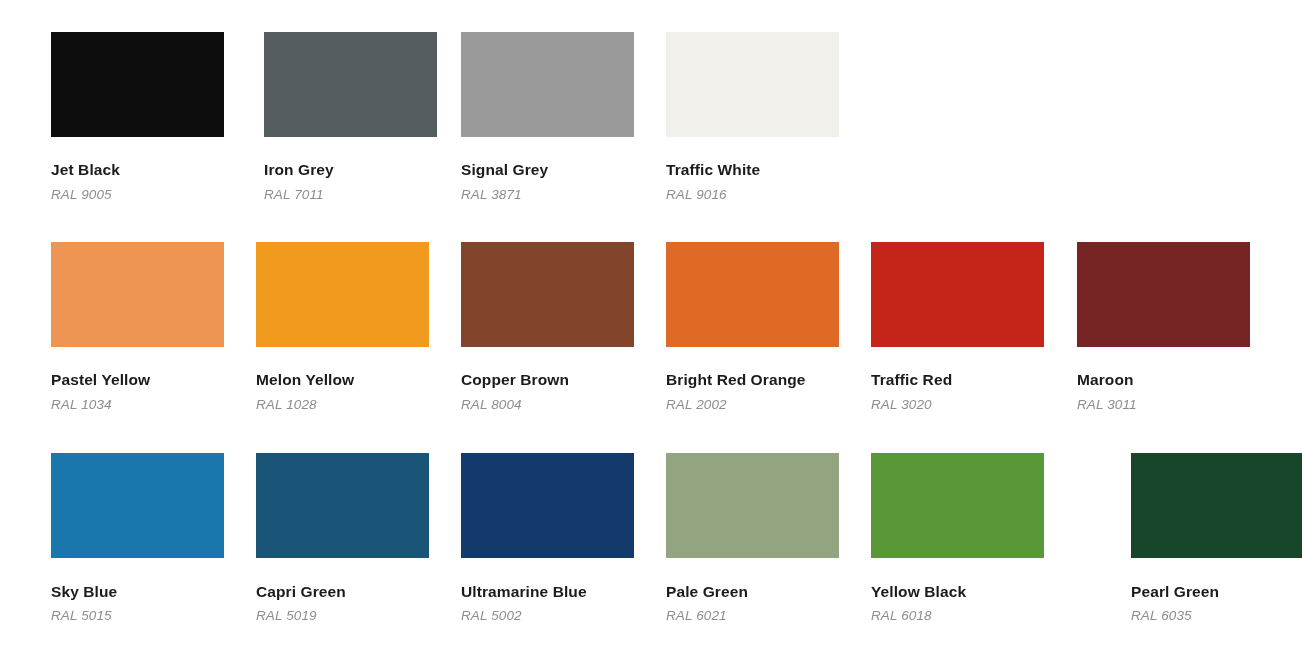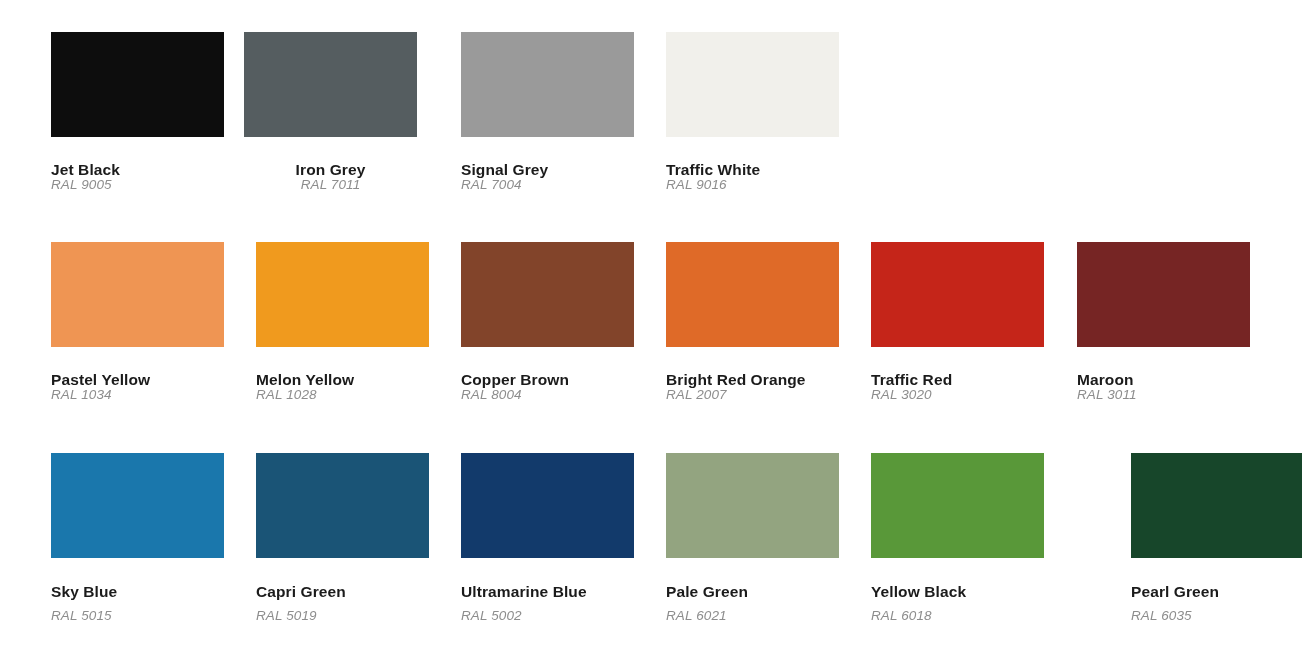--- a/index.html
+++ b/index.html
@@ -59,48 +59,48 @@
     color: #8d8d8d;
     letter-spacing: 0.1px;
     white-space: nowrap;
     line-height: 1;
   }
 
   
   .row-0 .swatch-name,
   .row-1 .swatch-name { margin-top: 25px; }
   .row-0 .swatch-code,
-  .row-1 .swatch-code { margin-top: 0; }
+  .row-1 .swatch-code { margin-top: 10px; }
 
   
   .row-2 .swatch-name { margin-top: 26px; }
   .row-2 .swatch-code { margin-top: 9px; }
 
   
   .swatch-cell.shift-down .swatch-name { }
 </style>
 </head>
 <body>
 
 <div id="palette">
     <div class="swatch-row row-0">
       <div class="swatch-cell" style="left: 51px;">
         <div class="swatch-chip" style="background: rgb(13, 13, 13);"></div>
         <div class="swatch-name">Jet Black</div>
         <div class="swatch-code">RAL 9005</div>
       </div>
-      <div class="swatch-cell" style="left: 244px; text-align: center;">
+      <div class="swatch-cell" style="left: 264px;">
         <div class="swatch-chip" style="background: rgb(85, 93, 96);"></div>
         <div class="swatch-name">Iron Grey</div>
         <div class="swatch-code">RAL 7011</div>
       </div>
       <div class="swatch-cell" style="left: 461px;">
         <div class="swatch-chip" style="background: rgb(154, 154, 154);"></div>
         <div class="swatch-name">Signal Grey</div>
-        <div class="swatch-code">RAL 7004</div>
+        <div class="swatch-code">RAL 3871</div>
       </div>
       <div class="swatch-cell" style="left: 666px;">
         <div class="swatch-chip" style="background: rgb(241, 240, 235);"></div>
         <div class="swatch-name">Traffic White</div>
         <div class="swatch-code">RAL 9016</div>
       </div>
     </div>
     <div class="swatch-row row-1">
       <div class="swatch-cell" style="left: 51px;">
         <div class="swatch-chip" style="background: rgb(239, 149, 83);"></div>
@@ -113,21 +113,21 @@
         <div class="swatch-code">RAL 1028</div>
       </div>
       <div class="swatch-cell" style="left: 461px;">
         <div class="swatch-chip" style="background: rgb(130, 68, 42);"></div>
         <div class="swatch-name">Copper Brown</div>
         <div class="swatch-code">RAL 8004</div>
       </div>
       <div class="swatch-cell" style="left: 666px;">
         <div class="swatch-chip" style="background: rgb(223, 106, 40);"></div>
         <div class="swatch-name">Bright Red Orange</div>
-        <div class="swatch-code">RAL 2007</div>
+        <div class="swatch-code">RAL 2002</div>
       </div>
       <div class="swatch-cell" style="left: 871px;">
         <div class="swatch-chip" style="background: rgb(197, 37, 25);"></div>
         <div class="swatch-name">Traffic Red</div>
         <div class="swatch-code">RAL 3020</div>
       </div>
       <div class="swatch-cell" style="left: 1077px;">
         <div class="swatch-chip" style="background: rgb(118, 37, 36);"></div>
         <div class="swatch-name">Maroon</div>
         <div class="swatch-code">RAL 3011</div>

